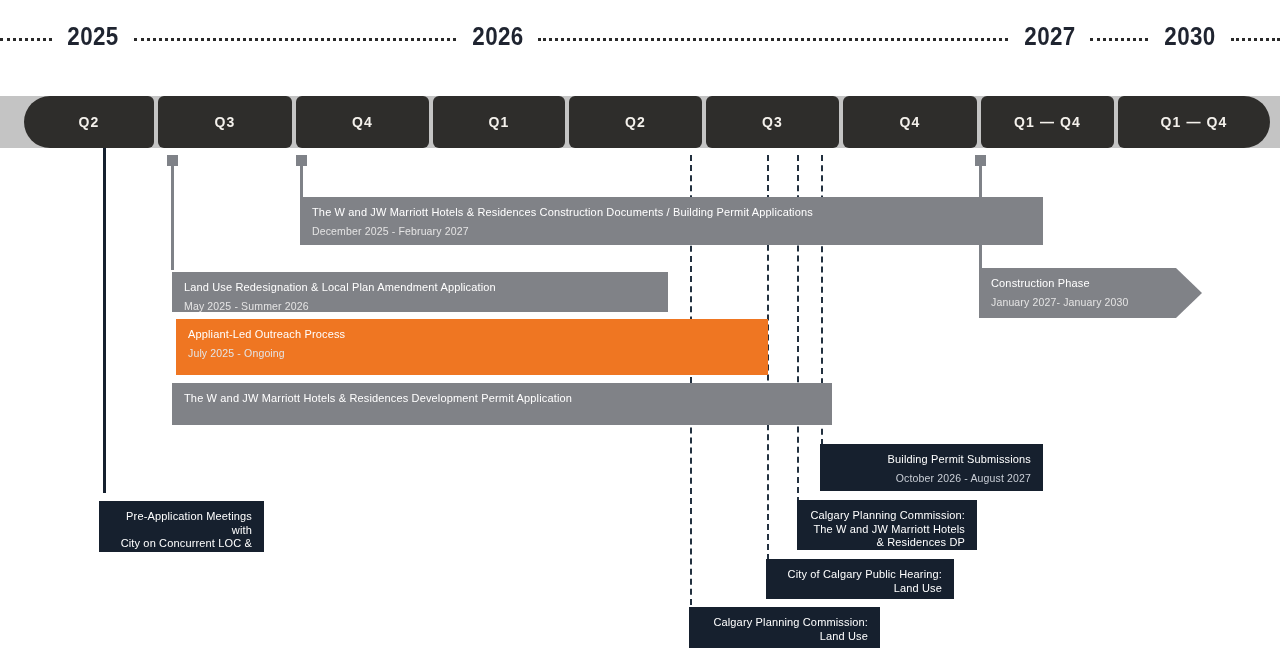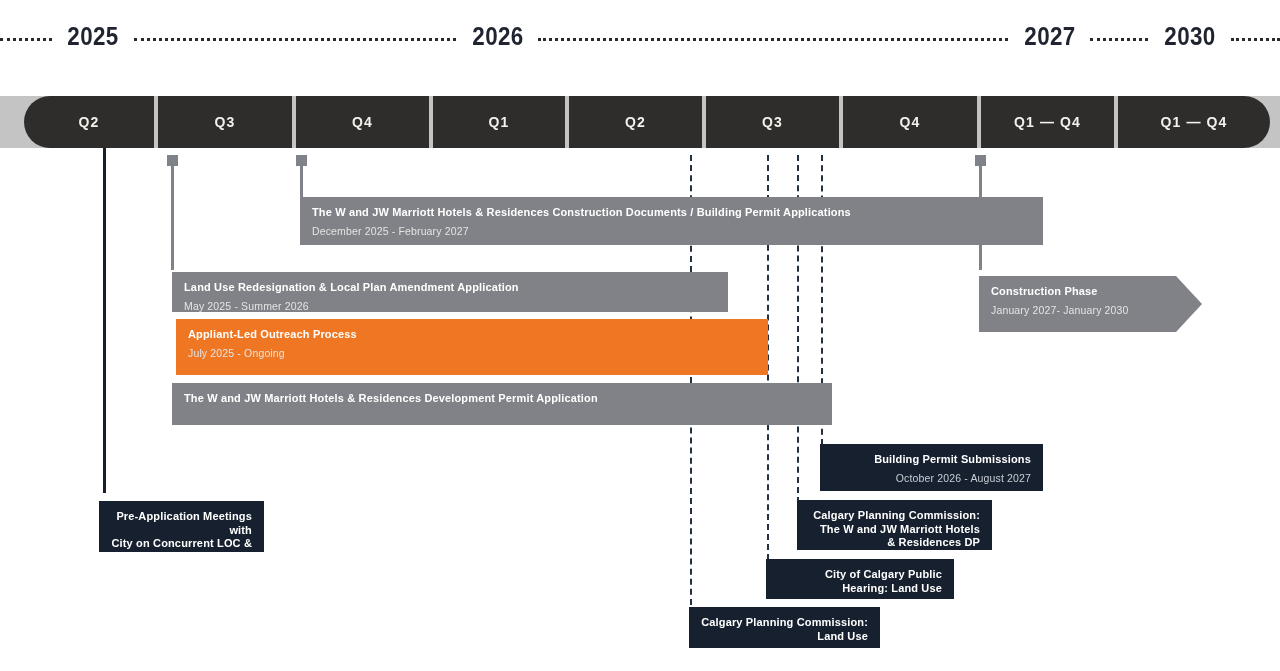--- a/index.html
+++ b/index.html
@@ -63,20 +63,21 @@
     background: #2e2d2b;
     color: #f4f1ec;
     display: flex;
     align-items: center;
     justify-content: center;
     font-size: 14px;
     font-weight: 700;
     letter-spacing: 1.1px;
     font-family: "Liberation Sans Narrow", "Liberation Sans", sans-serif;
     box-sizing: border-box;
+    border-radius: 6px;
   }
   .q-pill.first { border-top-left-radius: 26px; border-bottom-left-radius: 26px; }
   .q-pill.last  { border-top-right-radius: 26px; border-bottom-right-radius: 26px; }
 
   
   .conn-line {
     position: absolute;
     width: 3px;
     background: #7f8288;
   }
@@ -103,21 +104,21 @@
     box-sizing: border-box;
     padding: 9px 12px 0 12px;
     overflow: hidden;
   }
   .bar.gray   { background: #808287; }
   .bar.orange { background: #ef7622; }
   .bar.dark   { background: #16202e; text-align: right; }
 
   .bar-title {
     font-size: 11px;
-    font-weight: 700;
+    font-weight: 400;
     color: #ffffff;
     letter-spacing: 0.15px;
     line-height: 13.5px;
     white-space: pre-line;
     margin: 0 0 5px 0;
     font-family: "Liberation Sans Narrow", "Liberation Sans", sans-serif;
   }
   .bar-date {
     font-size: 10.5px;
     font-weight: 400;
@@ -185,40 +186,40 @@
       <div class="q-pill" style="left: 706px; width: 133px;">Q3</div>
       <div class="q-pill" style="left: 843px; width: 134px;">Q4</div>
       <div class="q-pill" style="left: 981px; width: 133px;">Q1 — Q4</div>
       <div class="q-pill last" style="left: 1118px; width: 152px;">Q1 — Q4</div>
     </div>
   <div id="layer-bars">
       <div class="bar gray" style="left: 300px; top: 197px; width: 743px; height: 48px;">
         <p class="bar-title">The W and JW Marriott Hotels &amp; Residences Construction Documents / Building Permit Applications</p>
         <p class="bar-date">December 2025 - February 2027</p>
       </div>
-      <div class="bar gray" style="left: 172px; top: 272px; width: 556px; height: 40px;">
+      <div class="bar gray" style="left: 172px; top: 272px; width: 496px; height: 40px;">
         <p class="bar-title">Land Use Redesignation &amp; Local Plan Amendment Application</p>
         <p class="bar-date">May 2025 - Summer 2026</p>
       </div>
       <div class="bar orange" style="left: 176px; top: 319px; width: 592px; height: 56px;">
         <p class="bar-title">Appliant-Led Outreach Process</p>
         <p class="bar-date">July 2025 - Ongoing</p>
       </div>
       <div class="bar gray" style="left: 172px; top: 383px; width: 660px; height: 42px;">
         <p class="bar-title">The W and JW Marriott Hotels &amp; Residences Development Permit Application</p>
       </div>
-      <div class="bar gray arrow" style="left: 979px; top: 276px; width: 223px; height: 56px;">
+      <div class="bar gray arrow" style="left: 979px; top: 268px; width: 223px; height: 50px;">
         <p class="bar-title">Construction Phase</p>
         <p class="bar-date">January  2027- January 2030</p>
       </div>
       <div class="bar dark" style="left: 820px; top: 444px; width: 223px; height: 47px;">
         <p class="bar-title">Building Permit Submissions</p>
         <p class="bar-date">October 2026 - August 2027</p>
       </div>
-      <div class="bar dark" style="left: 797px; top: 500px; width: 195px; height: 50px;">
+      <div class="bar dark" style="left: 797px; top: 500px; width: 180px; height: 50px;">
         <p class="bar-title">Calgary Planning Commission:
 The W and JW Marriott Hotels &amp; Residences DP</p>
       </div>
       <div class="bar dark" style="left: 766px; top: 559px; width: 188px; height: 40px;">
         <p class="bar-title">City of Calgary Public Hearing: Land Use</p>
       </div>
       <div class="bar dark" style="left: 689px; top: 607px; width: 191px; height: 41px;">
         <p class="bar-title">Calgary Planning Commission: Land Use</p>
       </div>
       <div class="bar dark" style="left: 99px; top: 501px; width: 165px; height: 51px;">

